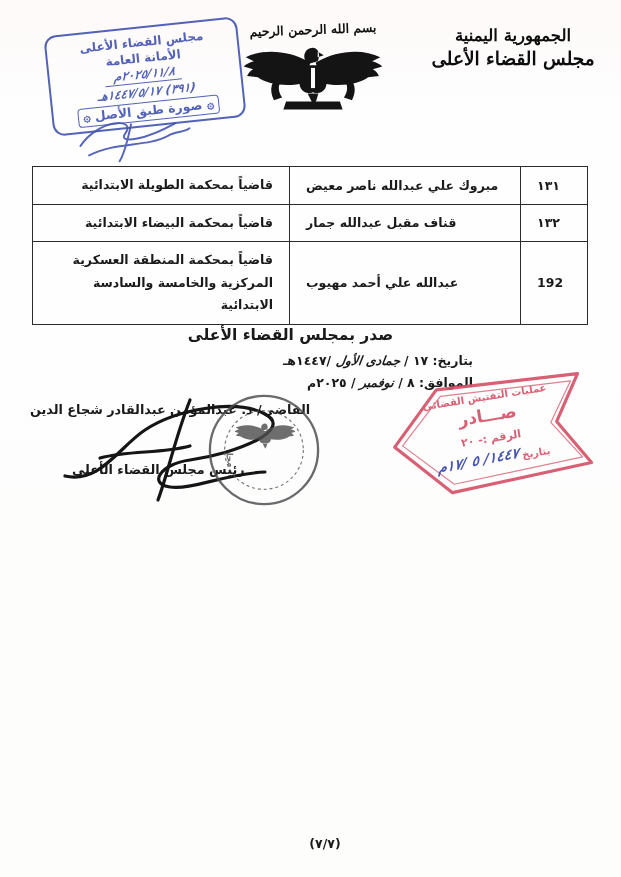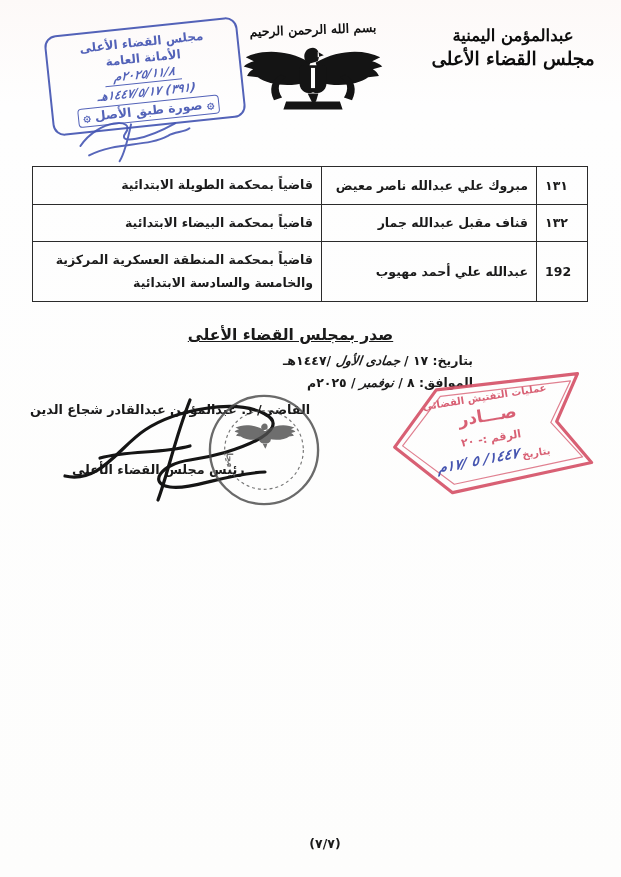--- a/index.html
+++ b/index.html
@@ -37,32 +37,32 @@
     font-family:"DejaVu Serif","Liberation Serif",serif;font-weight:bold;color:#0d0d0d;
   }
   .letterhead .l1{font-size:16.5px;}
   .letterhead .l2{font-size:18.5px;margin-top:3px;}
   .letterhead .l3{font-size:15px;margin-top:5px;letter-spacing:1px;}
   
   table.assign{
     position:absolute;top:166px;right:33px;width:556px;
     border-collapse:collapse;font-size:12.5px;font-weight:bold;
   }
-  table.assign td{border:1.6px solid #2b2b2b;padding:7px 8px;vertical-align:middle;}
+  table.assign td{border:1.6px solid #2b2b2b;padding:7px 16px;vertical-align:middle;}
   td.c-num{width:34px;text-align:left;}
-  td.c-name{width:198px;text-align:right;}
+  td.c-name{width:198px;text-align:left;}
   td.c-assign{text-align:right;line-height:1.8;}
   
   .article{
     position:absolute;top:287px;right:34px;left:34px;
     font-size:12.8px;font-weight:bold;line-height:1.75;text-align:justify;
   }
   .issued-at{
     position:absolute;top:326px;left:0;right:40px;text-align:center;
-    font-size:15.5px;font-weight:bold;text-decoration:underline;
+    font-size:15.5px;font-weight:bold;
   }
   .dates{
     position:absolute;top:350px;right:148px;width:330px;
     font-size:12.5px;font-weight:bold;line-height:1.75;
   }
   .dates .hand{font-style:italic;display:inline-block;transform:skewX(-8deg);}
   
   .sigblock{position:absolute;top:396px;right:0;left:0;height:170px;}
   .sig-name{position:absolute;left:30px;top:6px;width:310px;font-size:12.8px;font-weight:bold;text-align:left;direction:rtl;}
   .sig-title{position:absolute;left:72px;top:66px;font-size:12.8px;font-weight:bold;letter-spacing:2px;}
@@ -127,21 +127,21 @@
         <path d="M158,50 C172,58 176,72 168,88 l-12,-4 C164,72 162,60 150,54 Z"></path>
 
         <path d="M102,78 l16,0 -3,10 -4,8 -4,-8 z"></path>
 
         <path d="M76,90 h68 v12 h-68 z M70,90 l6,0 0,12 -10,0 z M150,90 l-6,0 0,12 10,0 z"></path>
       </g>
     </svg>
   </div>
 
   <div class="letterhead">
-    <div class="l1">عبدالمؤمن اليمنية</div>
+    <div class="l1">الجمهورية اليمنية</div>
     <div class="l2">مجلس القضاء الأعلى</div>
   </div>
 
   <table class="assign">
     <tbody>
       <tr>
         <td class="c-num">١٣١</td>
         <td class="c-name">مبروك علي عبدالله ناصر معيض</td>
         <td class="c-assign">قاضياً بمحكمة الطويلة الابتدائية</td>
       </tr>

